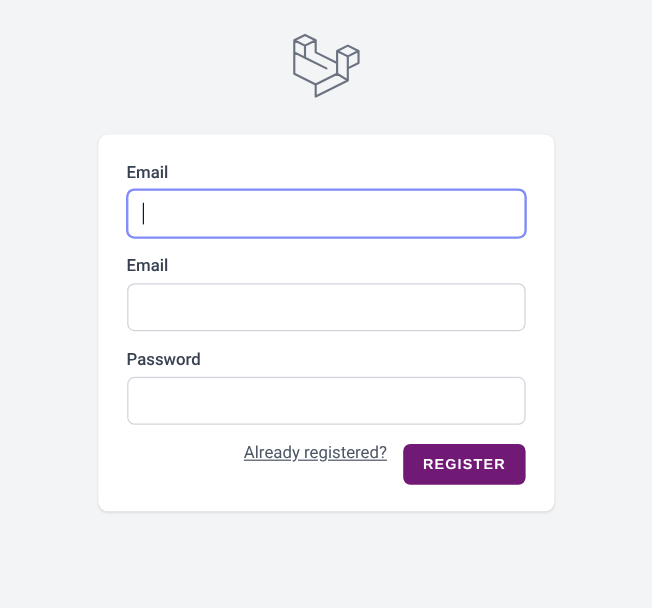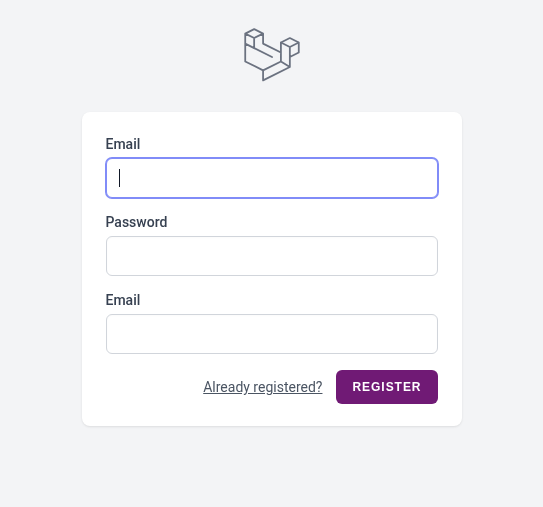--- a/index.html
+++ b/index.html
@@ -50,21 +50,21 @@
       color: #111827;
       background: #ffffff;
       box-shadow: inset 0 1px 2px rgba(0,0,0,0.02);
     }
     .input.focused {
       border-color: #818cf8;
       box-shadow: 0 0 0 1px #818cf8;
     }
     .actions {
       display: flex;
-      align-items: center;
+      align-items: flex-start;
       justify-content: flex-end;
       gap: 14px;
     }
     .link {
       font-size: 14px;
       color: #4b5563;
       text-decoration: underline;
       cursor: pointer;
     }
     .btn {
@@ -116,27 +116,27 @@
 
     <div class="form-group">
       <label class="label">Email</label>
       <div class="input focused" style="display:flex;align-items:center;">
         <span class="caret"></span>
         <span></span>
       </div>
     </div>
 
     <div class="form-group">
-      <label class="label">Password</label>
-      <input type="password" class="input" value="" style="">
+      <label class="label">Email</label>
+      <input type="email" class="input" value="" style="">
     </div>
 
     <div class="form-group">
-      <label class="label">Email</label>
-      <input type="email" class="input" value="" style="">
+      <label class="label">Password</label>
+      <input type="password" class="input" value="" style="">
     </div>
 
 
     <div class="actions">
       <a class="link">Already registered?</a>
       <button type="submit" class="btn">Register</button>
     </div>
 
   </form>
 </div>

